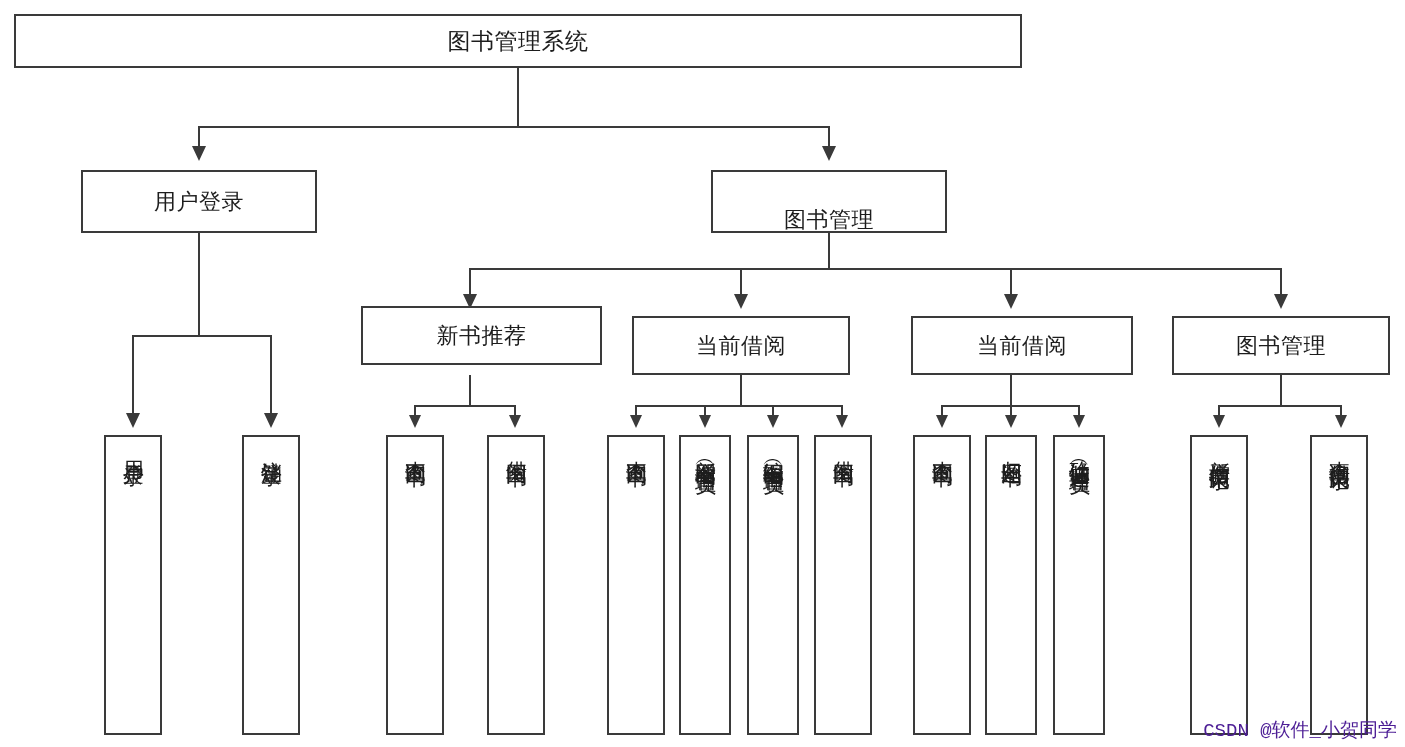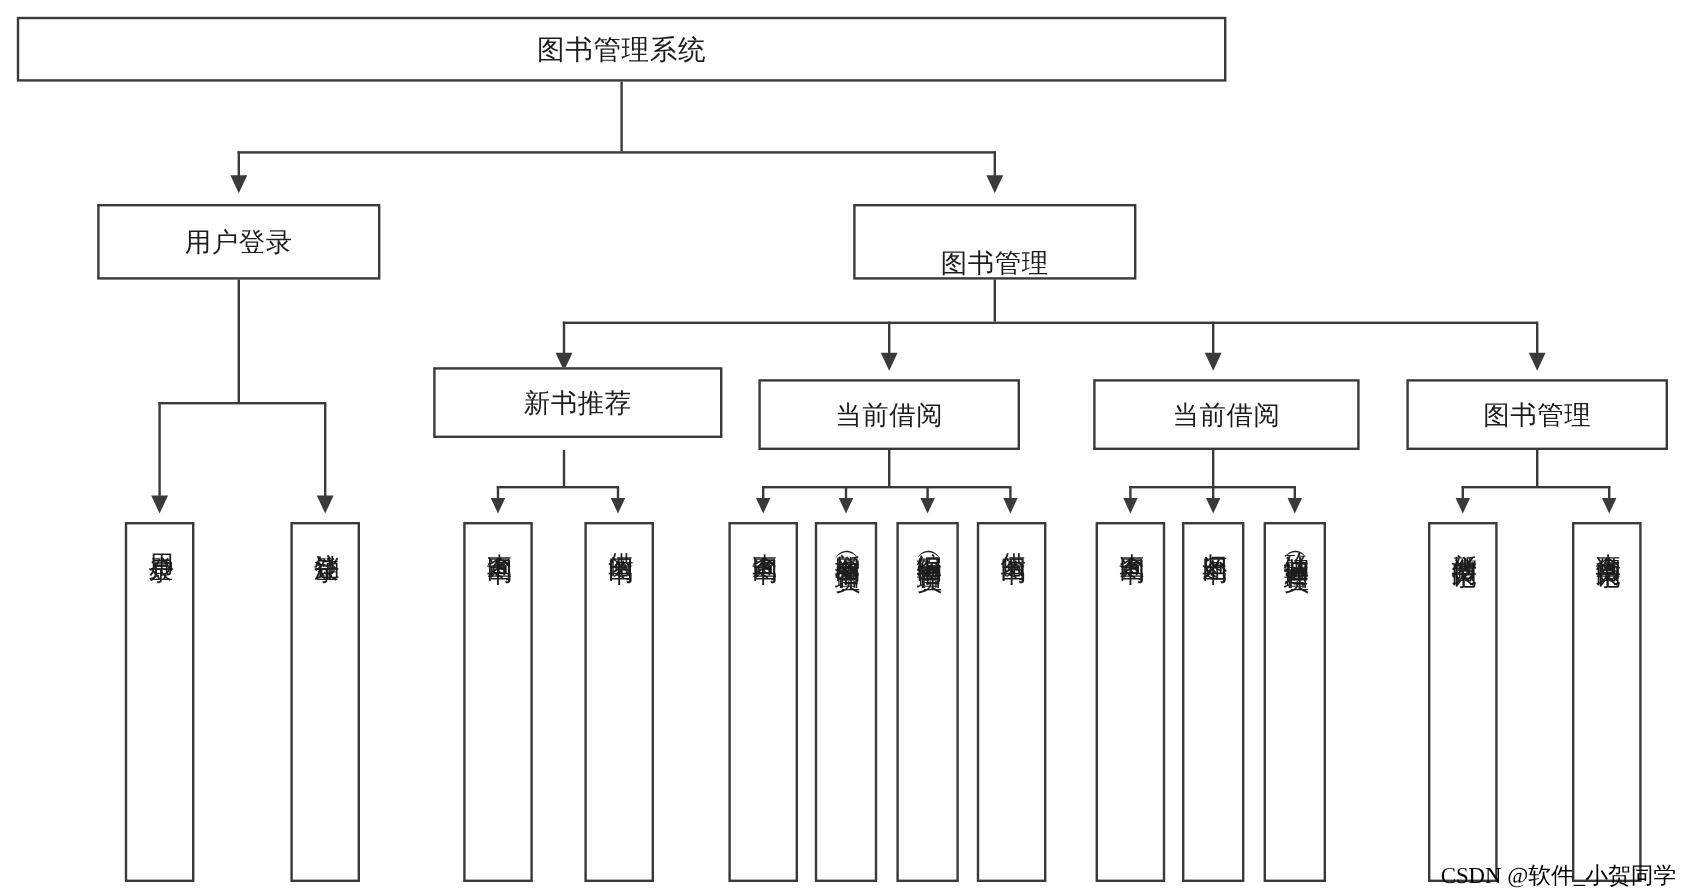--- a/index.html
+++ b/index.html
@@ -77,23 +77,23 @@
     border-left-width: 6px;
     border-right-width: 6px;
     border-top-width: 13px;
   }
   
   #watermark {
     position: absolute;
     right: 8px;
     bottom: 4px;
     font-size: 19px;
-    color: #000000;
+    color: #4c1d95;
     white-space: nowrap;
-    font-family: Liberation Serif, serif;
+    font-family: Liberation Mono, monospace;
   }
 </style>
 </head>
 <body>
 
 <div id="canvas">
 
   <div class="node root h" style="left:14px; top:14px; width:1008px; height:54px;">
     <span class="label">图书管理系统</span>
   </div>

